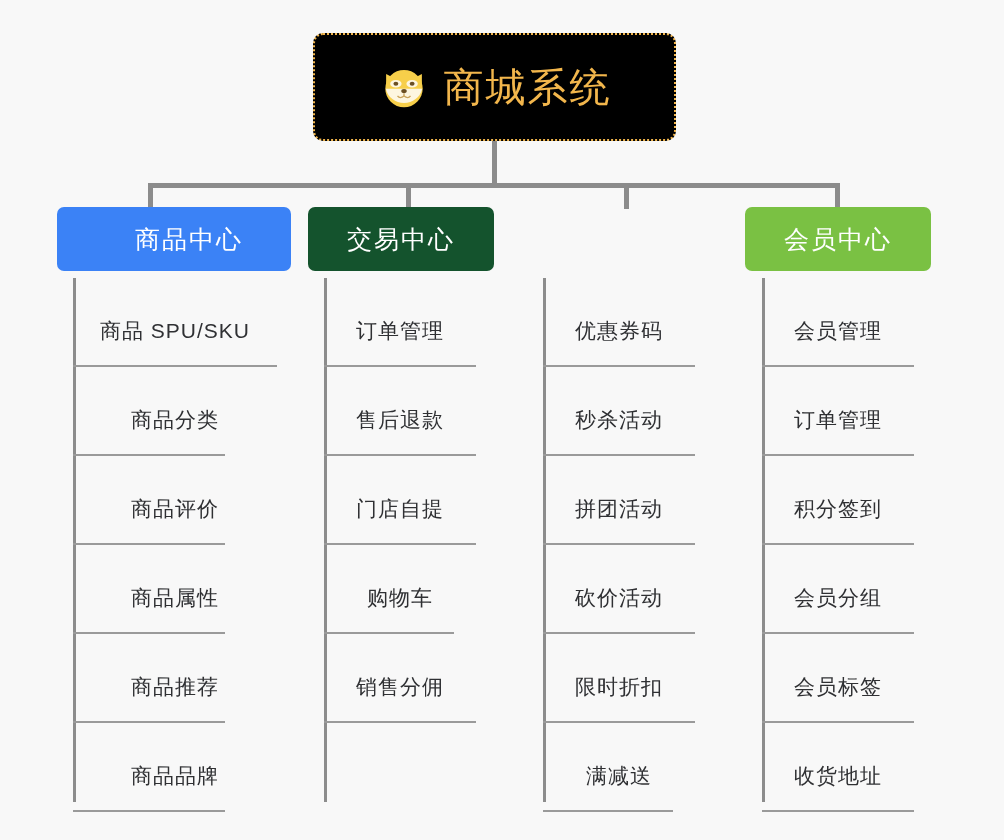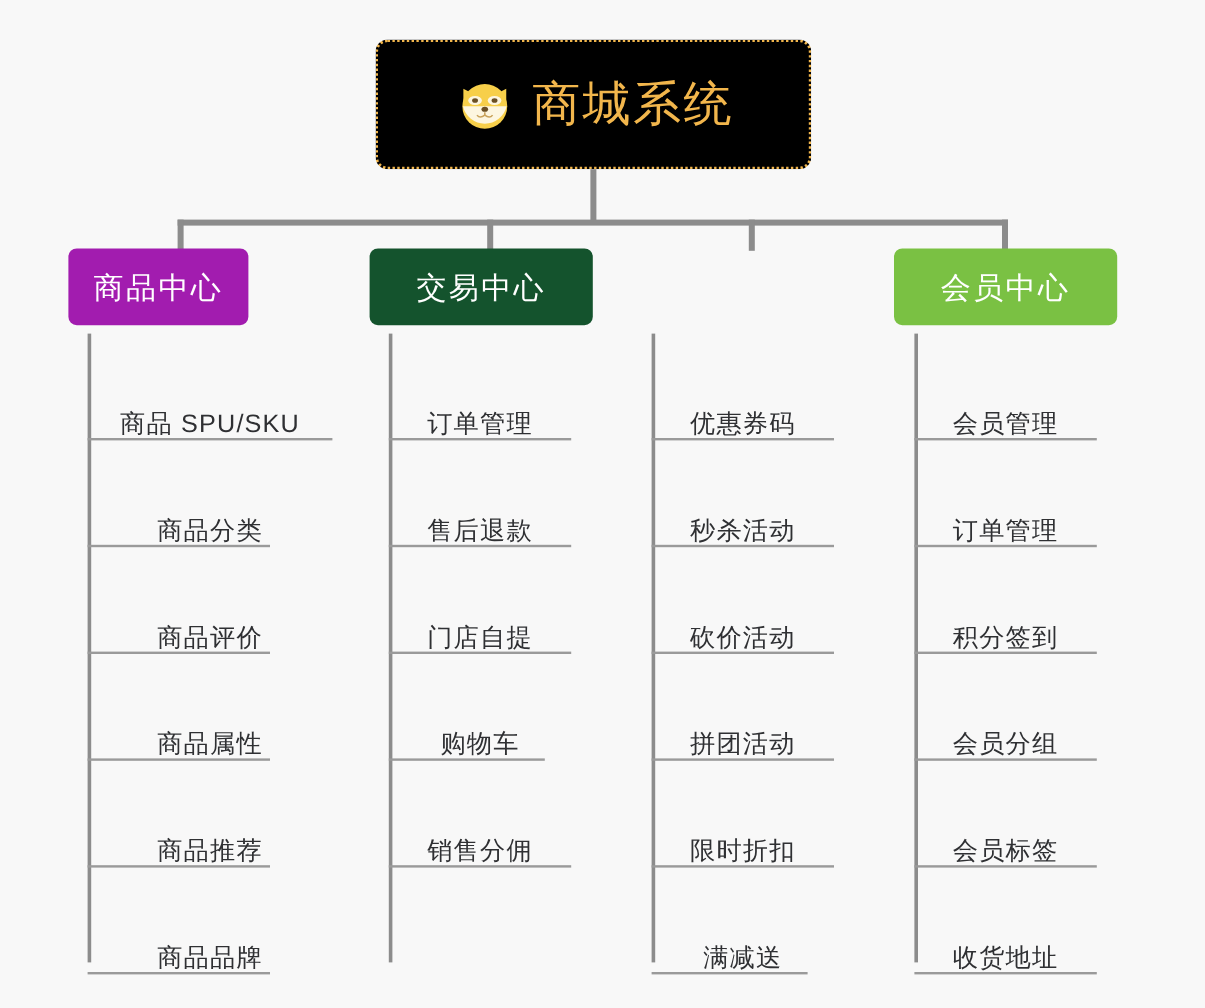--- a/index.html
+++ b/index.html
@@ -84,21 +84,21 @@
     width: 3px;
     background: #8c8c8c;
   }
   .leaf {
     position: relative;
     height: 89px;
     box-sizing: border-box;
     display: flex;
     align-items: flex-end;
     justify-content: center;
-    padding-bottom: 0;
+    padding-bottom: 22px;
   }
   .leaf-label {
     font-size: 21px;
     color: #2f3033;
     white-space: nowrap;
     letter-spacing: 1px;
   }
   .leaf-rule {
     position: absolute;
     left: 0;
@@ -138,21 +138,21 @@
     <div class="root-title">商城系统</div>
   </div>
 
   <div class="line v-line" style="left:492px; top:141px; height:46px;"></div>
   <div class="line h-line" style="left:148px; top:183px; width:692px;"></div>
   <div class="line v-line" style="left:148px; top:183px; height:26px;"></div>
   <div class="line v-line" style="left:406px; top:183px; height:26px;"></div>
   <div class="line v-line" style="left:624px; top:183px; height:26px;"></div>
   <div class="line v-line" style="left:835px; top:183px; height:26px;"></div>
 
-  <div class="cat-box" style="left:57px; top:207px; width:150px; background:#a21caf;">
+  <div class="cat-box" style="left:57px; top:207px; width:204px; background:#3b82f6;padding-left:30px;">
     <span>商品中心</span>
   </div>
   <div class="cat-box" style="left:308px; top:207px; width:186px; background:#14532d;">
     <span>交易中心</span>
   </div>
   <div class="cat-box" style="left:745px; top:207px; width:186px; background:#7ac143;">
     <span>会员中心</span>
   </div>
 
   <div class="col" style="left:73px; width:204px;">
@@ -211,25 +211,25 @@
     <div class="col-spine" style="height:524px;"></div>
     <div class="leaf">
       <span class="leaf-label">优惠券码</span>
       <span class="leaf-rule" style="width:152px;"></span>
     </div>
     <div class="leaf">
       <span class="leaf-label">秒杀活动</span>
       <span class="leaf-rule" style="width:152px;"></span>
     </div>
     <div class="leaf">
+      <span class="leaf-label">拼团活动</span>
+      <span class="leaf-rule" style="width:152px;"></span>
+    </div>
+    <div class="leaf">
       <span class="leaf-label">砍价活动</span>
-      <span class="leaf-rule" style="width:152px;"></span>
-    </div>
-    <div class="leaf">
-      <span class="leaf-label">拼团活动</span>
       <span class="leaf-rule" style="width:152px;"></span>
     </div>
     <div class="leaf">
       <span class="leaf-label">限时折扣</span>
       <span class="leaf-rule" style="width:152px;"></span>
     </div>
     <div class="leaf">
       <span class="leaf-label">满减送</span>
       <span class="leaf-rule" style="width:130px;"></span>
     </div>

